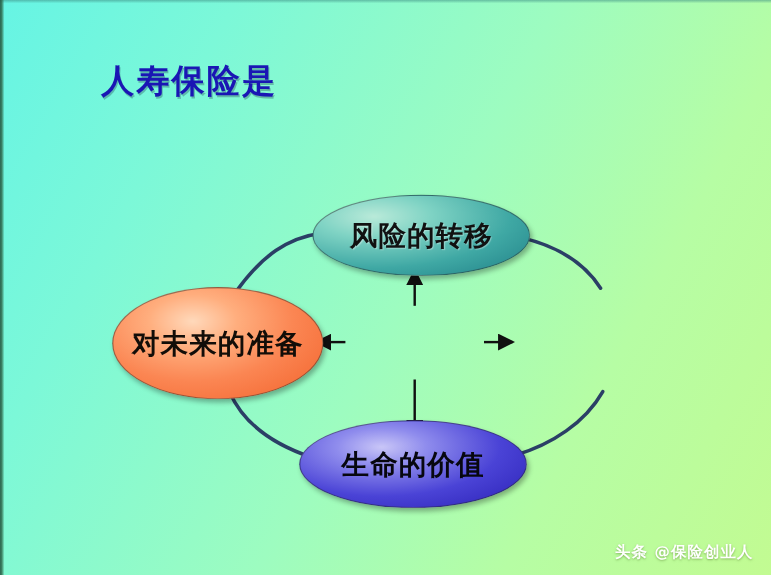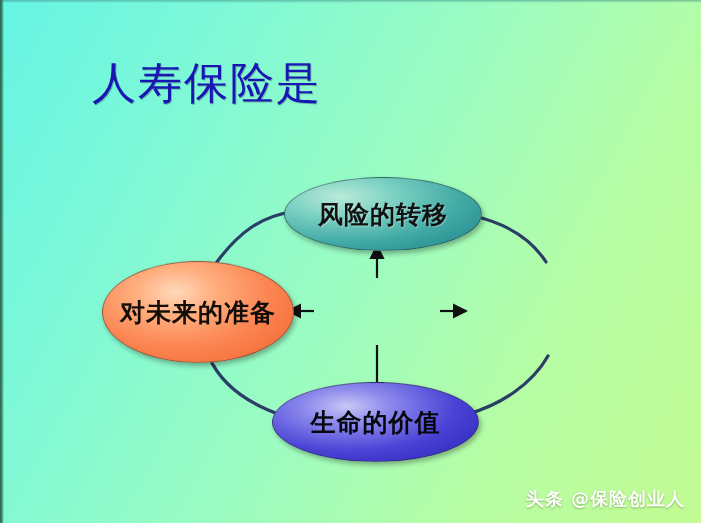--- a/index.html
+++ b/index.html
@@ -27,22 +27,22 @@
     position: absolute;
     left: 0; top: 0;
     width: 701px; height: 3px;
     background: linear-gradient(180deg, rgba(60,140,130,.55) 0%, rgba(100,240,220,0) 100%);
   }
 
   .title {
     position: absolute;
     left: 92px;
     top: 54px;
-    font-size: 44px;
-    font-weight: normal;
+    font-size: 30px;
+    font-weight: bold;
     letter-spacing: 2px;
     color: #1a16b4;
     text-shadow: 1px 1px 0 rgba(0,0,40,.25);
     white-space: nowrap;
   }
 
   
   .connectors {
     position: absolute;
     left: 0; top: 0;
@@ -109,21 +109,21 @@
     color: #ffffff;
     font-size: 29px;
     letter-spacing: 3px;
     text-shadow: 1px 1px 2px rgba(90,0,0,.75);
   }
 
   .watermark {
     position: absolute;
     right: 16px;
     bottom: 12px;
-    font-size: 18px;
+    font-size: 14px;
     font-weight: bold;
     color: #ffffff;
     letter-spacing: 1px;
     text-shadow: 0 1px 2px rgba(80,120,40,.55);
     white-space: nowrap;
   }
 </style>
 </head>
 <body>
 

